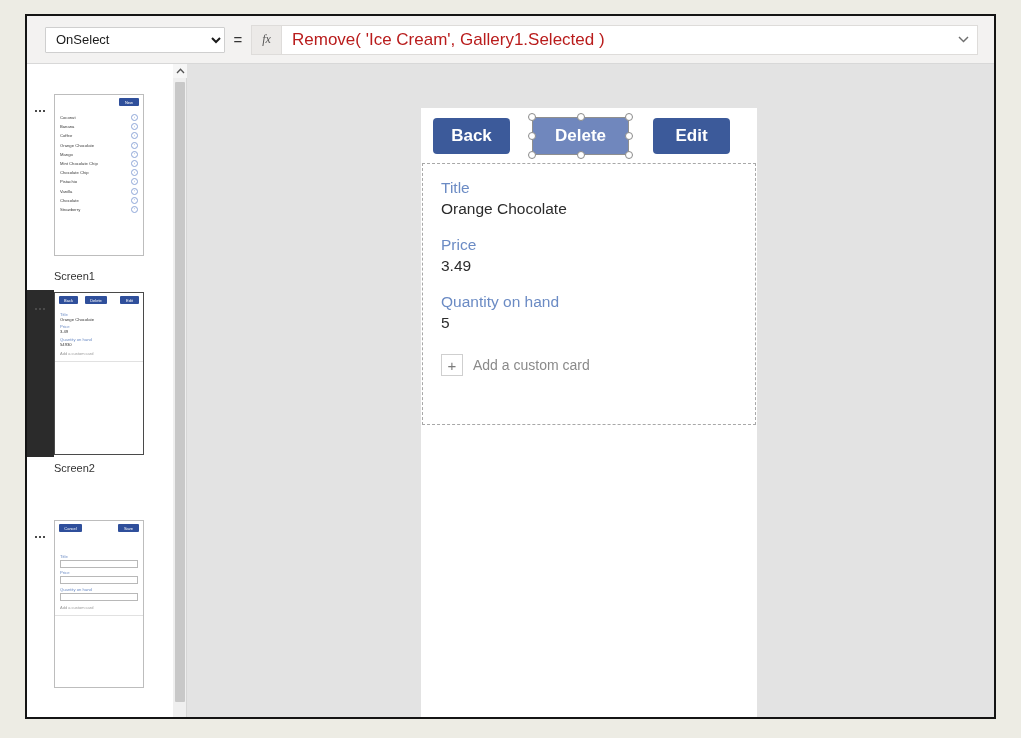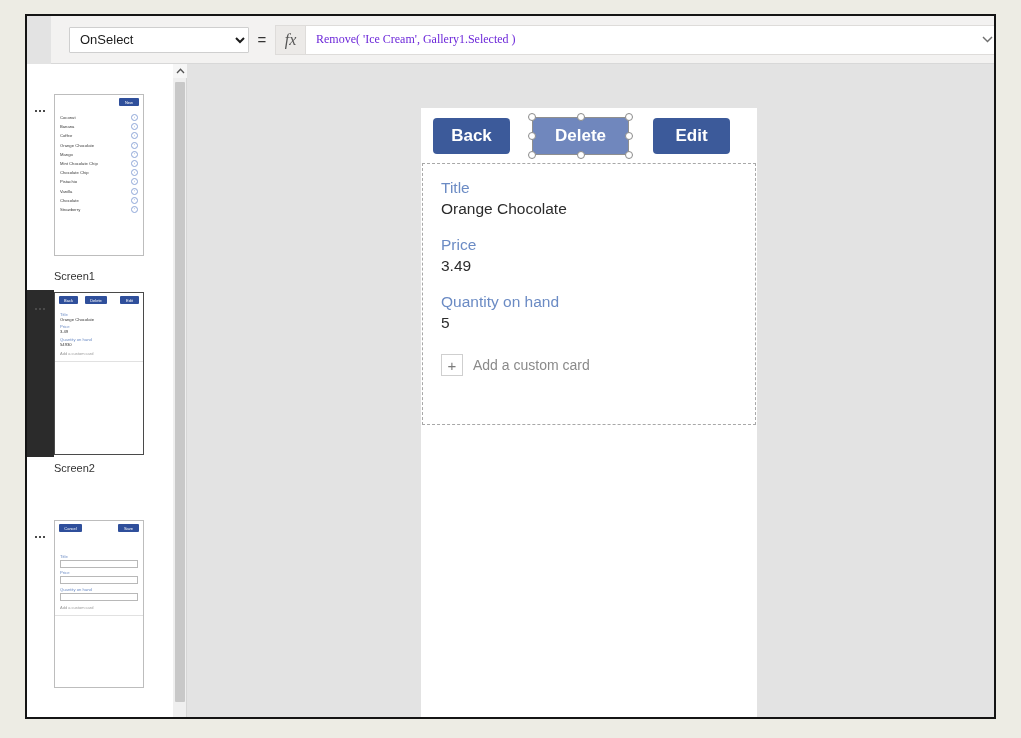--- a/index.html
+++ b/index.html
@@ -22,21 +22,20 @@
 
   
   #formula-bar {
     position: absolute; left: 0; top: 0;
     width: 100%; height: 48px;
     background: #f3f2f1;
     border-bottom: 1px solid #d8d8d8;
     box-sizing: border-box;
     display: flex; align-items: center;
     padding: 0 16px 0 18px;
-    margin-left: 24px;
   }
   #property-select {
     width: 180px; height: 26px;
     font-family: "Liberation Sans", sans-serif;
     font-size: 13px;
     color: #1b1b1b;
     background: #ffffff;
     border: 1px solid #cfcfcf;
     border-radius: 1px;
     padding: 0 4px 0 6px;
@@ -49,37 +48,37 @@
   }
   #fx-badge {
     width: 30px; height: 30px;
     background: #eceae8;
     border: 1px solid #dedcda;
     border-right: none;
     box-sizing: border-box;
     display: flex; align-items: center; justify-content: center;
     font-family: "Liberation Serif", serif;
     font-style: italic;
-    font-size: 16px;
+    font-size: 12px;
     color: #555;
   }
   #formula-input-wrap {
     flex: 1; height: 30px;
     background: #ffffff;
     border: 1px solid #dedcda;
     box-sizing: border-box;
     display: flex; align-items: center;
     padding: 0 6px 0 8px;
     position: relative;
   }
   #formula-input {
     flex: 1; border: none; outline: none;
-    font-family: Liberation Serif, serif;
-    font-size: 12px;
-    color: #6d28d9;
+    font-family: Liberation Sans, sans-serif;
+    font-size: 17px;
+    color: #b91c1c;
     background: transparent;
     height: 100%;
   }
   #formula-expand {
     width: 16px; height: 16px;
     display: flex; align-items: center; justify-content: center;
     cursor: pointer;
   }
 
   

